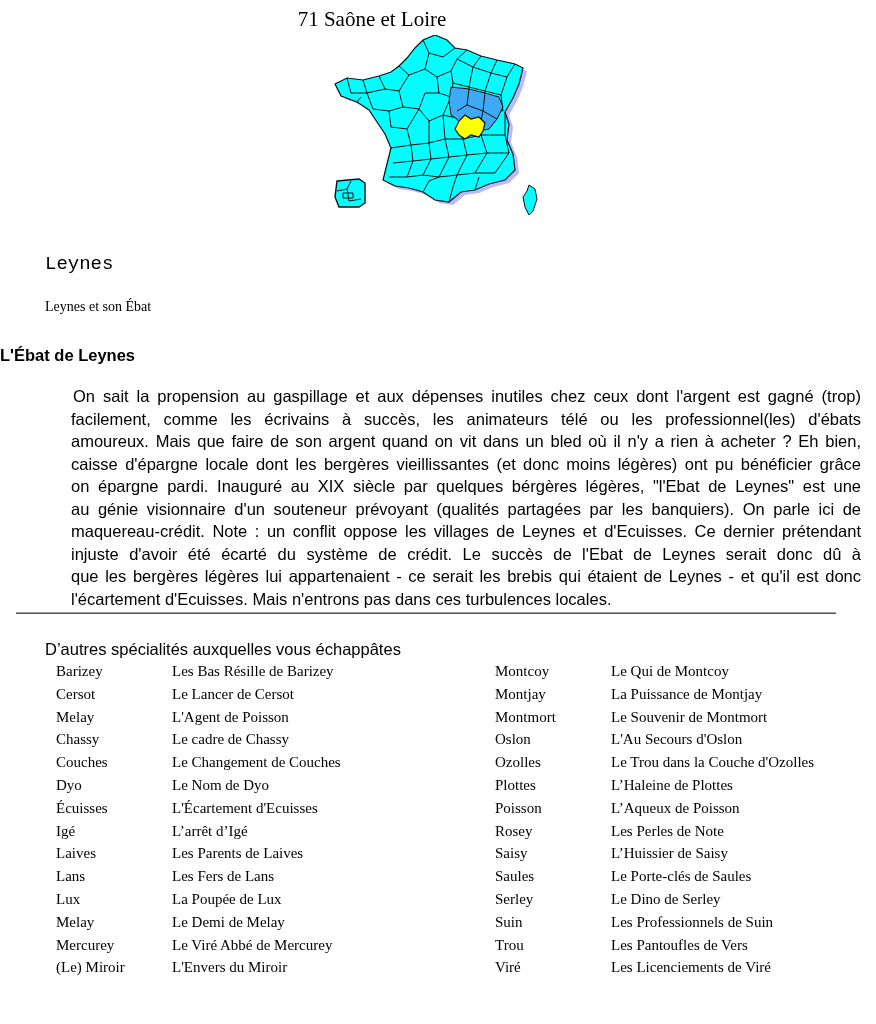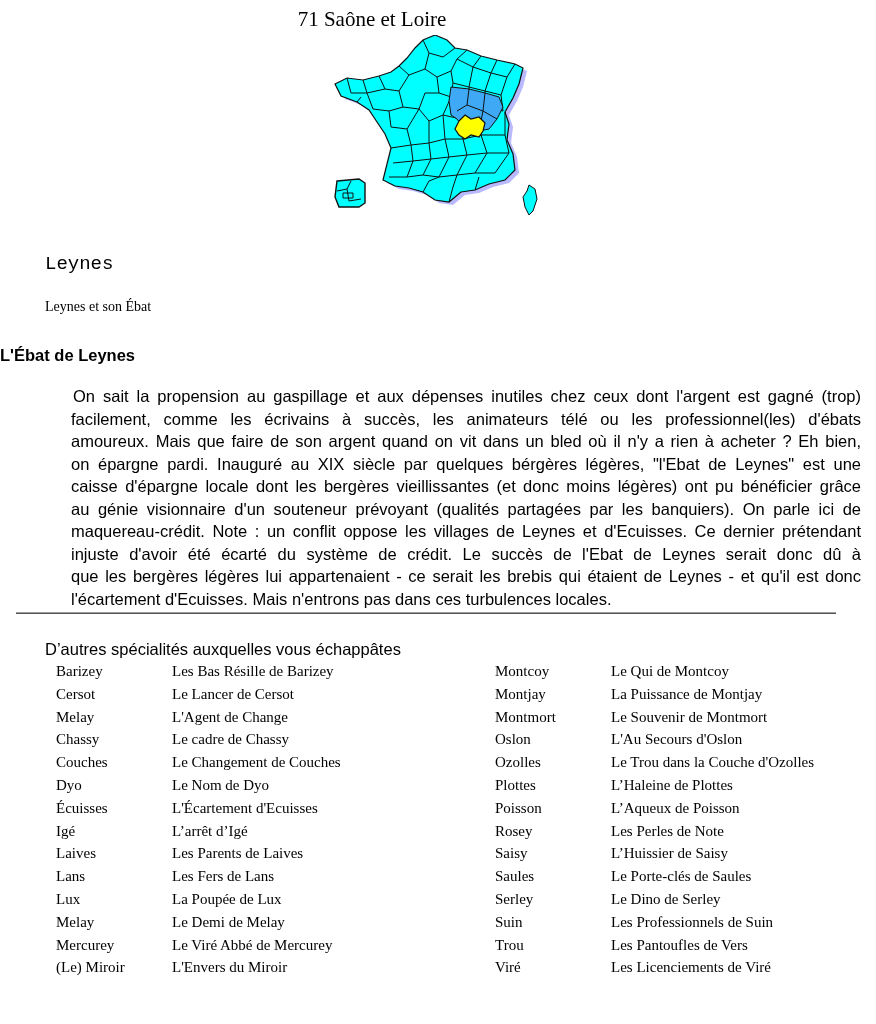--- a/index.html
+++ b/index.html
@@ -195,22 +195,22 @@
 
 <div class="town-name">Leynes</div>
 <div class="subtitle">Leynes et son Ébat</div>
 
 <div class="article-title">L'Ébat de Leynes</div>
 
 <div class="article-body">
   <span class="line first">On sait la propension au gaspillage et aux dépenses inutiles chez ceux dont l'argent est gagné (trop)</span>
   <span class="line">facilement, comme les écrivains à succès, les animateurs télé ou les professionnel(les) d'ébats</span>
   <span class="line">amoureux. Mais que faire de son argent quand on vit dans un bled où il n'y a rien à acheter ? Eh bien,</span>
+  <span class="line">caisse d'épargne locale dont les bergères vieillissantes (et donc moins légères) ont pu bénéficier grâce</span>
   <span class="line">on épargne pardi. Inauguré au XIX  siècle par quelques bérgères légères, "l'Ebat de Leynes" est une</span>
-  <span class="line">caisse d'épargne locale dont les bergères vieillissantes (et donc moins légères) ont pu bénéficier grâce</span>
   <span class="line">au génie visionnaire d'un souteneur prévoyant (qualités partagées par les banquiers). On parle ici de</span>
   <span class="line">maquereau-crédit. Note : un conflit oppose les villages de Leynes et d'Ecuisses. Ce dernier prétendant</span>
   <span class="line">injuste d'avoir été écarté du système de crédit. Le succès de l'Ebat de Leynes serait donc dû à</span>
   <span class="line">que les bergères légères lui appartenaient - ce serait les brebis qui étaient de Leynes - et qu'il est donc</span>
   <span class="line last">l'écartement d'Ecuisses. Mais n'entrons pas dans ces turbulences locales.</span>
 </div>
 
 <div class="divider"></div>
 
 <div class="specialties-heading">D’autres spécialités auxquelles vous échappâtes</div>
@@ -219,21 +219,21 @@
   <div class="spec-row">
       <span class="place">Barizey</span>
       <span class="specialty">Les Bas Résille de Barizey</span>
     </div>
   <div class="spec-row">
       <span class="place">Cersot</span>
       <span class="specialty">Le Lancer de Cersot</span>
     </div>
   <div class="spec-row">
       <span class="place">Melay</span>
-      <span class="specialty">L'Agent de Change</span>
+      <span class="specialty">L'Agent de Poisson</span>
     </div>
   <div class="spec-row">
       <span class="place">Chassy</span>
       <span class="specialty">Le cadre de Chassy</span>
     </div>
   <div class="spec-row">
       <span class="place">Couches</span>
       <span class="specialty">Le Changement de Couches</span>
     </div>
   <div class="spec-row">

